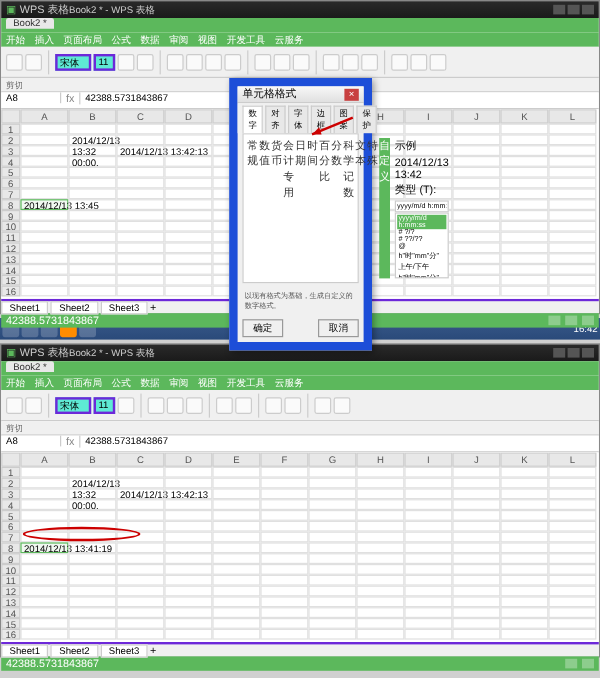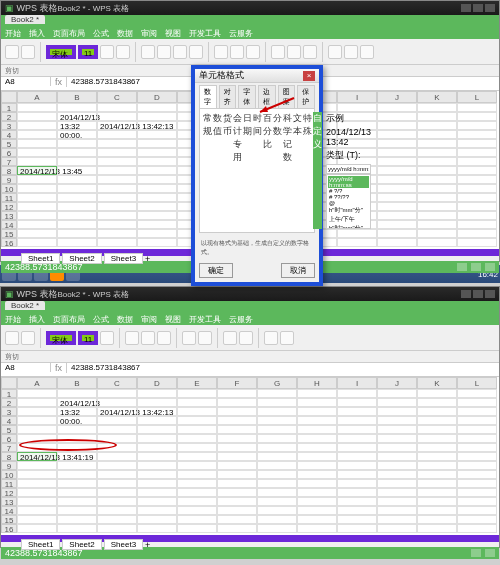--- a/index.html
+++ b/index.html
@@ -10,45 +10,45 @@
 .titlebar .title{flex:1;font-size:8px}
 .titlebar .wbtns{display:flex;gap:2px}
 .titlebar .wbtn{width:10px;height:8px;background:#555;cursor:pointer}
 .tabbar{background:#5cb85c;height:12px;display:flex;align-items:flex-start;padding:0 4px}
 .tabbar .filetab{background:#e8e8e8;border-radius:2px 2px 0 0;padding:0 6px;font-size:8px;color:#333}
 .menubar{background:#5cb85c;height:12px;display:flex;align-items:center;padding:0 4px;gap:8px}
 .menubar span{color:#fff;font-size:8px;cursor:pointer}
 .ribbon{background:#f0f0f0;height:26px;border-bottom:1px solid #ccc;display:flex;align-items:center;padding:0 4px;gap:3px}
 .ribbon .grp{display:flex;gap:2px;align-items:center}
 .ribbon .rbtn{width:14px;height:14px;background:#fafafa;border:1px solid #ccc;border-radius:2px}
-.ribbon .sel{height:14px;border:4px solid #6d28d9;padding:0 2px;font-size:8px;background:#84cc16;min-width:30px}
+.ribbon .sel{height:14px;border:2px solid #6d28d9;padding:0 2px;font-size:8px;background:#5eead4;min-width:30px}
 .ribbon .sep{width:1px;height:20px;background:#ccc;margin:0 2px}
 .subribbon{background:#f0f0f0;height:12px;border-bottom:1px solid #ccc;display:flex;align-items:center;padding:0 4px;gap:6px}
 .subribbon span{font-size:7px;color:#666}
 .formulabar{height:14px;display:flex;align-items:flex-start;border-bottom:1px solid #ccc;background:#fff}
 .formulabar .namebox{width:50px;border-right:1px solid #ccc;padding:0 4px;font-size:8px}
 .formulabar .fx{padding:0 4px;color:#888;border-right:1px solid #ccc}
 .formulabar .formula{flex:1;padding:0 4px;font-size:8px}
 .sheet{position:relative;background:#fff}
 .grid{display:grid;grid-template-columns:16px repeat(12,40px);position:relative}
 .hdr{background:#e8e8e8;border:1px solid #ccc;text-align:center;font-size:8px;color:#555;height:12px;line-height:12px}
 .rowhdr{background:#e8e8e8;border:1px solid #ccc;text-align:center;font-size:8px;color:#555;height:9px;line-height:9px}
 .cell{border:1px solid #e0e0e0;height:9px;font-size:8px;padding:0 2px;overflow:visible;white-space:nowrap}
 .cell.sel{border:1px solid #5cb85c;background:#f0f8f0}
 .status{height:12px;background:#5cb85c;display:flex;align-items:center;padding:0 4px;color:#fff;font-size:8px}
 .status .right{margin-left:auto;display:flex;gap:4px;align-items:center}
 .status .sbtn{width:10px;height:8px;background:rgba(255,255,255,0.3)}
-.sheettabs{height:12px;background:#f0f0f0;display:flex;align-items:center;padding:0 20px;gap:2px;border-top:7px solid #6d28d9}
+.sheettabs{height:12px;background:#f0f0f0;display:flex;align-items:center;padding:0 0;gap:2px;border-top:2px solid #6d28d9}
 .sheettabs .stab{background:#fff;border:1px solid #ccc;padding:0 6px;font-size:8px}
 .taskbar{height:18px;background:linear-gradient(#3a5a8a,#2a4a7a);display:flex;align-items:center;padding:0 2px;gap:2px}
 .taskbar .tbtn{width:14px;height:14px;background:rgba(255,255,255,0.2);border-radius:2px}
 .taskbar .tbtn.orange{background:#ff8c00}
 .taskbar .clock{margin-left:auto;color:#fff;font-size:8px}
 
-.dialog{position:absolute;top:64px;left:190px;width:132px;background:#f0f0f0;border:4px solid #1d4ed8;box-shadow:2px 2px 6px rgba(0,0,0,0.4);z-index:100}
+.dialog{position:absolute;top:64px;left:190px;width:119px;background:#f0f0f0;border:7px solid #1d4ed8;box-shadow:2px 2px 6px rgba(0,0,0,0.4);z-index:100}
 .dialog .dtitle{background:linear-gradient(#f8f8f8,#e0e0e0);height:14px;display:flex;align-items:center;padding:0 4px;font-size:8px;border-bottom:1px solid #ccc}
 .dialog .dtitle .dclose{margin-left:auto;width:12px;height:10px;background:#c84040;color:#fff;text-align:center;line-height:10px;font-size:8px;cursor:pointer}
 .dialog .dtabs{display:flex;gap:2px;padding:2px 4px 0 4px;background:#f0f0f0}
 .dialog .dtab{background:#fff;border:1px solid #ccc;border-bottom:none;padding:1px 4px;font-size:7px}
 .dialog .dtab.inactive{background:#e8e8e8}
 .dialog .dbody{background:#fff;margin:0 4px 4px 4px;border:1px solid #ccc;padding:3px;display:flex;gap:4px}
 .dialog .catlist{display:flex;flex-direction:row;gap:1px;font-size:7px;color:#333}
 .dialog .catlist span{cursor:pointer}
 .dialog .preview{flex:1;font-size:7px}
 .dialog .preview .prow{margin-bottom:2px}

